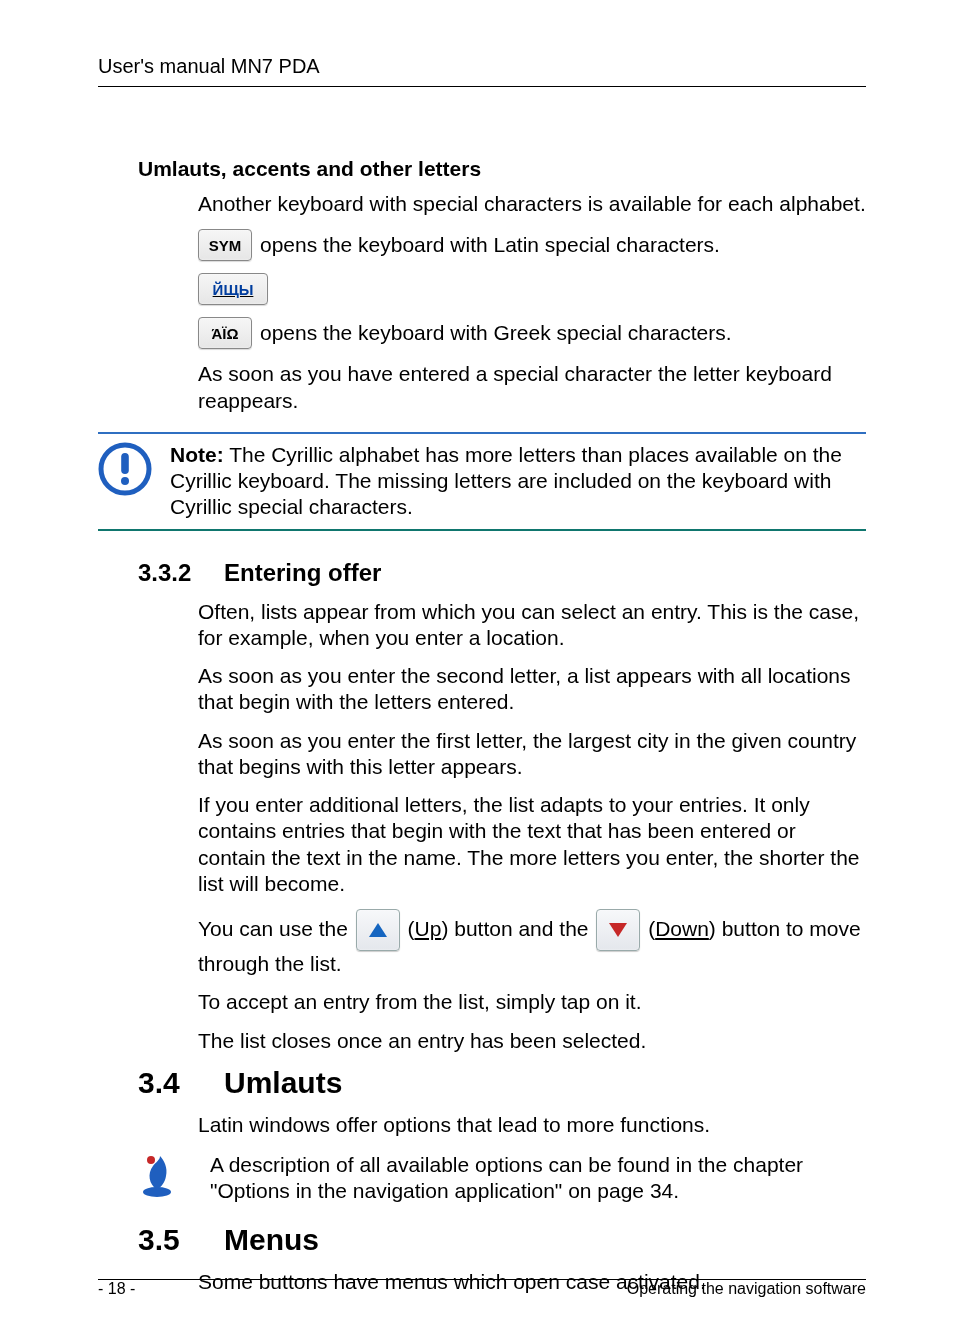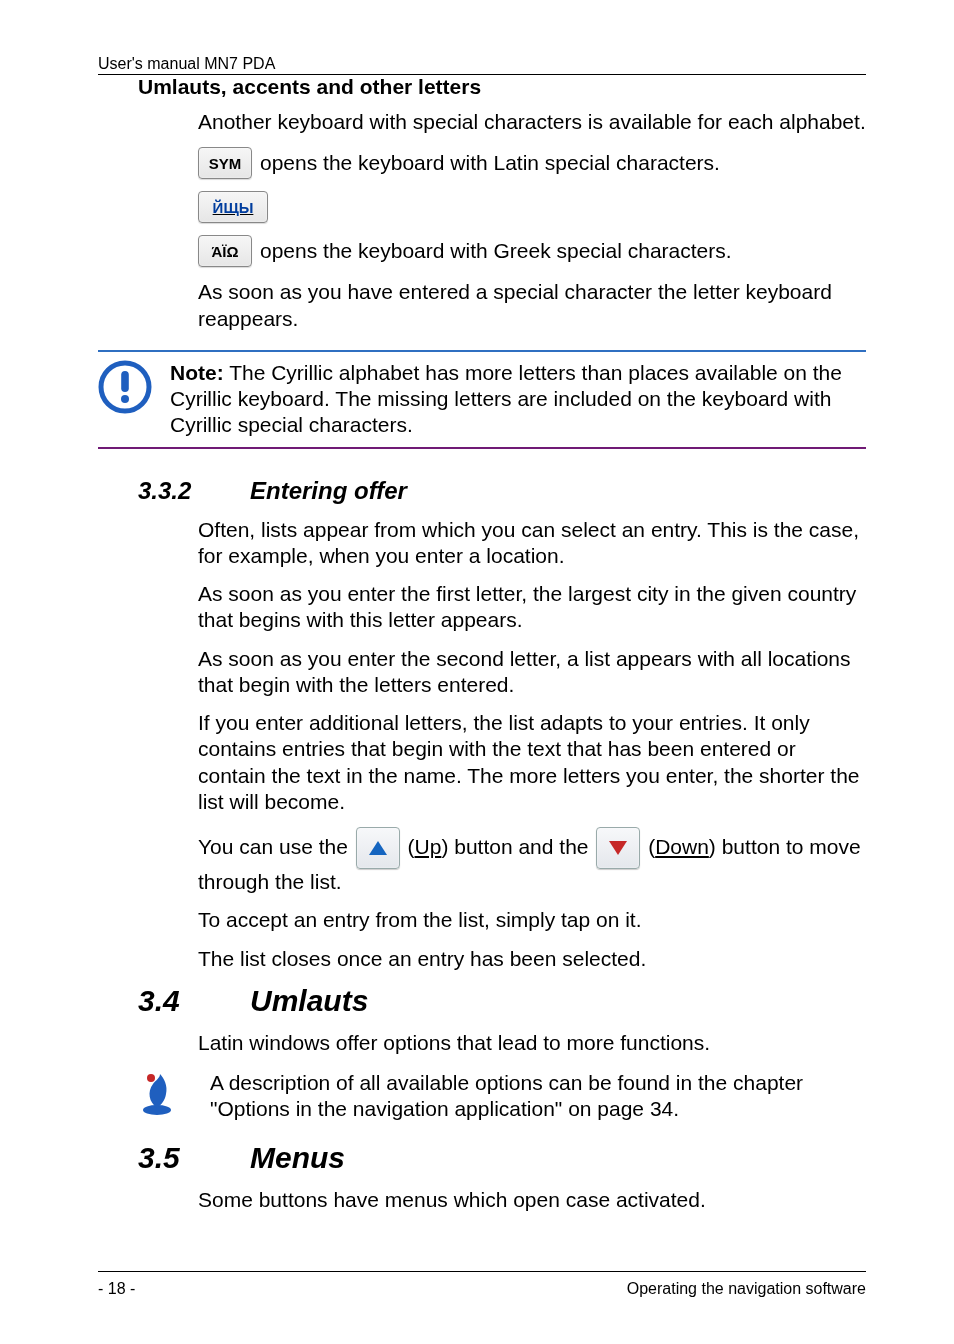--- a/index.html
+++ b/index.html
@@ -12,23 +12,24 @@
     color: #000;
     background: #fff;
     position: relative;
     box-sizing: border-box;
   }
   .page {
     box-sizing: border-box;
     padding: 55px 88px 0 98px;
   }
   .running-header {
-    font-size: 16px;
-    padding-bottom: 1px;
+    font-size: 20px;
+    padding-bottom: 8px;
     border-bottom: 1.5px solid #000;
+    margin-bottom: 70px;
   }
   .content-col {
     margin-left: 100px;
     margin-right: 0;
   }
   h3.minor {
     font-size: 21px;
     font-weight: bold;
     margin: 0 0 10px 0;
     margin-left: 40px;
@@ -61,37 +62,36 @@
   }
   .kbd-key.wide { width: 68px; text-decoration: underline; }
   .kbd-key .sym   { color:#000; }
   .kbd-key .cyr   { color:#003d9e; font-family: Arial; }
   .kbd-key .grk   { color:#000; }
   .note-block {
     display:flex;
     align-items:flex-start;
     gap:18px;
     border-top: 2px solid #2f6fc1;
-    border-bottom: 2px solid #701a75;
+    border-bottom: 2px solid #0f766e;
     padding: 8px 0 8px 0;
     margin: 18px 0 28px -100px;
   }
   .note-block .note-icon {
     flex: 0 0 auto;
   }
   .note-block .note-text {
     font-size: 21px;
     line-height: 1.25;
   }
   .section-row {
     display:flex;
     align-items:baseline;
-    gap: 32px;
+    gap: 6px;
     margin: 8px 0 12px -60px;
-    font-style: italic;
   }
   .section-num {
     font-size: 24px;
     font-weight: bold;
     min-width: 80px;
   }
   .section-title {
     font-size: 24px;
     font-weight: bold;
   }
@@ -131,21 +131,21 @@
   .tip-row .tip-text {
     font-size:21px;
     line-height:1.25;
   }
   .footer {
     position:absolute;
     bottom:46px;
     left:98px;
     right:88px;
     border-top:1.5px solid #000;
-    padding-top:8px;
+    padding-top:0;
     display:flex;
     justify-content:space-between;
     font-size:16px;
   }
   u { text-decoration: underline; }
 </style>
 </head>
 <body>
 
 <div class="page">
@@ -192,22 +192,22 @@
         <b>Note:</b><span> The Cyrillic alphabet has more letters than places available on the Cyrillic keyboard. The missing letters are included on the keyboard with Cyrillic special characters.</span>
       </div>
     </div>
 
     <div class="section-row">
       <span class="section-num">3.3.2</span>
       <span class="section-title">Entering offer</span>
     </div>
 
     <p class="para">Often, lists appear from which you can select an entry. This is the case, for example, when you enter a location.</p>
+    <p class="para">As soon as you enter the second letter, a list appears with all locations that begin with the letters entered.</p>
     <p class="para">As soon as you enter the first letter, the largest city in the given country that begins with this letter appears.</p>
-    <p class="para">As soon as you enter the second letter, a list appears with all locations that begin with the letters entered.</p>
     <p class="para">If you enter additional letters, the list adapts to your entries. It only contains entries that begin with the text that has been entered or contain the text in the name. The more letters you enter, the shorter the list will become.</p>
 
     <p class="para">
       <span>You can use the </span>
       <span class="inline-icon">
           <span class="tri-up"></span>
         </span>
       (<u>Up</u><span>) button and the </span>
       <span class="inline-icon">
           <span class="tri-down"></span>

